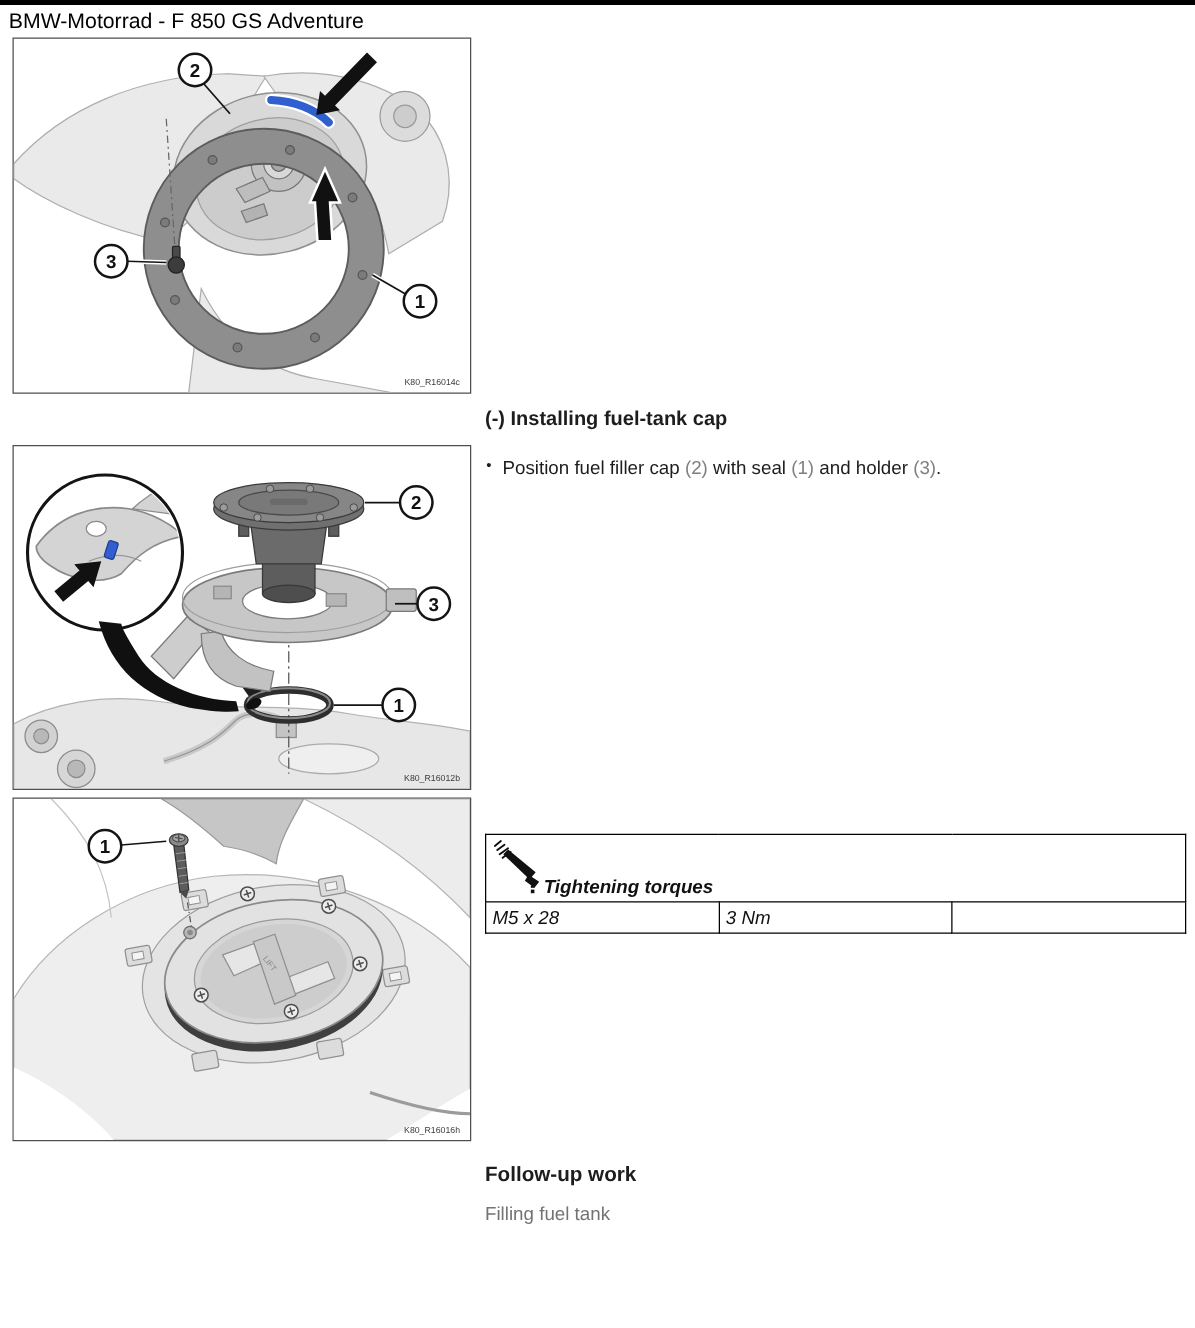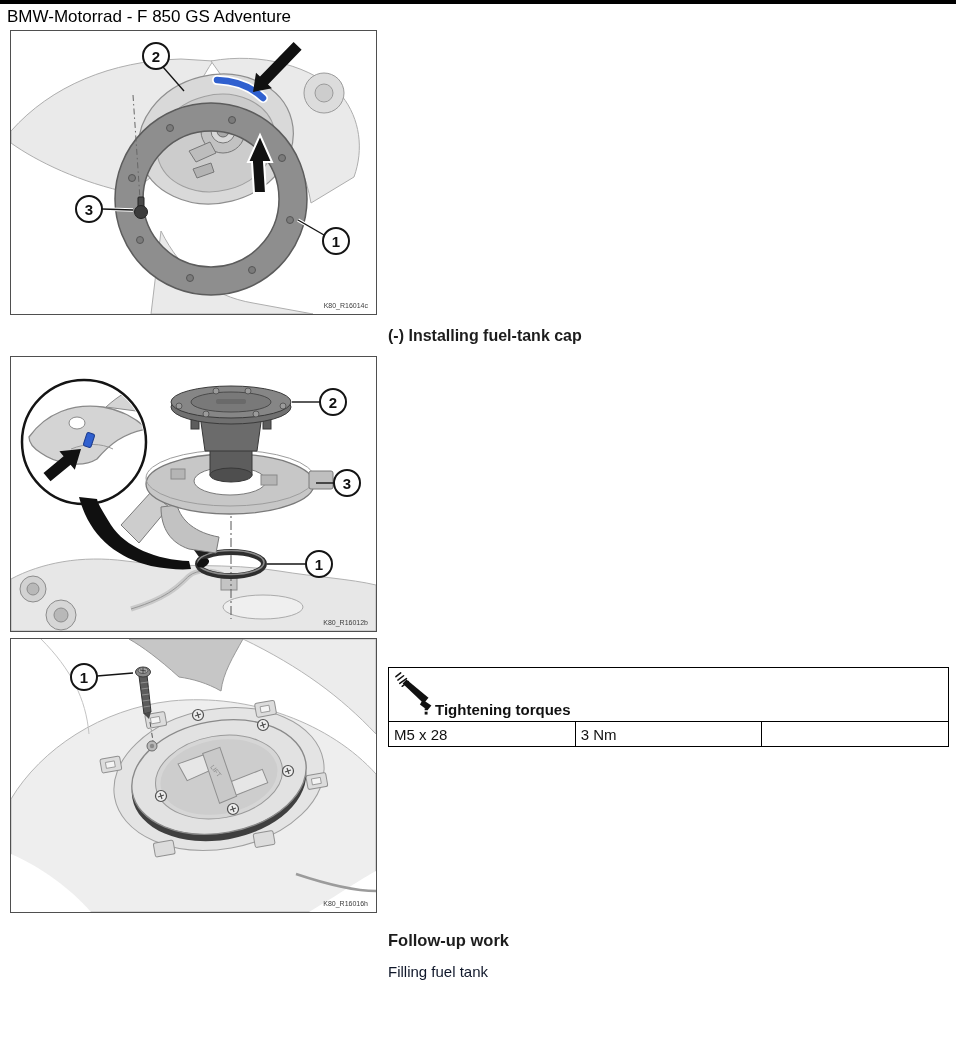--- a/index.html
+++ b/index.html
@@ -16,29 +16,29 @@
   .sec-heading{position:absolute;left:388px;top:327px;font-size:16px;font-weight:bold;color:#1d1d1d;margin:0;}
   .bullets{position:absolute;left:388px;top:365px;margin:0;padding:0;list-style:none;width:562px;}
   .bullets li{font-size:15px;line-height:19px;margin:0 0 11px 0;padding-left:14px;position:relative;}
   .bullets li::before{content:"\2022";position:absolute;left:1px;top:-2px;font-size:12px;color:#1d1d1d;}
   .single-step{position:absolute;left:388px;top:645px;font-size:15px;line-height:19px;padding-left:14px;width:548px;}
   .single-step::before{content:"\2022";position:absolute;left:1px;top:-2px;font-size:12px;color:#1d1d1d;}
   .ref{color:#7f7f7f;}
 
   table.torque{position:absolute;left:388px;top:667px;width:561px;border-collapse:collapse;
                table-layout:fixed;font-size:15px;color:#111;}
-  table.torque td{border:1.5px solid #000;padding:2px 5px;vertical-align:middle;overflow:hidden;}
+  table.torque td{border:1.5px solid #000;padding:2px 5px;vertical-align:middle;overflow:hidden;font-style:italic;}
   td.thead-cell{height:49px;position:relative;padding:0;}
   .wrench-wrap{position:absolute;left:3px;top:2px;width:50px;height:46px;}
   .torque-title{position:absolute;left:46px;bottom:3px;font-weight:bold;white-space:nowrap;}
   tr.t-sub td{font-weight:bold;height:21px;}
   tr.t-row td{height:20px;}
 
   .followup-heading{position:absolute;left:388px;top:931px;font-size:16.5px;font-weight:bold;color:#1d1d1d;margin:0;}
-  .followup-text{position:absolute;left:388px;top:963px;font-size:15px;color:#0f172a;margin:0;}
+  .followup-text{position:absolute;left:388px;top:963px;font-size:15px;color:#737373;margin:0;}
 
   .callout-circle{fill:#fff;stroke:#141414;stroke-width:2px;}
   .callout-num{font-family:"Liberation Sans",sans-serif;font-size:15px;font-weight:bold;fill:#111;text-anchor:middle;}
   .leader{stroke:#141414;stroke-width:1.4px;fill:none;}
   .leader-case{stroke:#fff;stroke-width:3.6px;fill:none;}
   .fig-caption{font-family:"Liberation Sans",sans-serif;font-size:7px;fill:#3c3c3c;text-anchor:end;}
 </style>
 </head>
 <body>
 
@@ -266,20 +266,21 @@
       <path class="leader" d="M86,37 L122,34"></path>
       <circle class="callout-circle" cx="73" cy="38" r="13"></circle>
       <text class="callout-num" x="73" y="43.5">1</text>
       <text class="fig-caption" x="357" y="267">K80_R16016h</text>
     </svg>
   </div>
 
   <h2 class="sec-heading">(-) Installing fuel-tank cap</h2>
 
   <ul class="bullets">
+    <li><span>Position fuel filler cap </span><span class="ref">(2)</span><span> with seal </span><span class="ref">(1)</span><span> and holder </span><span class="ref">(3)</span><span>.</span></li>
   </ul>
 
 
   <table class="torque">
     <tbody>
         <tr>
       <td class="thead-cell" colspan="3">
         <span class="wrench-wrap">
           <svg viewBox="0 0 50 48" width="50" height="46">
             <g stroke="#111" stroke-width="1.6" stroke-linecap="round">

